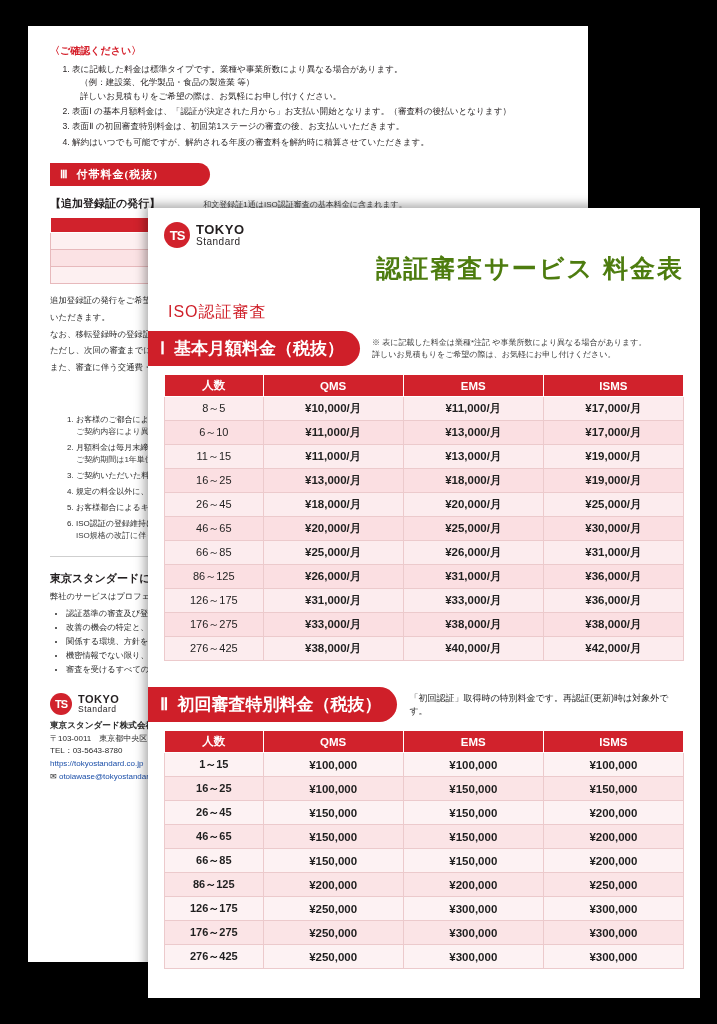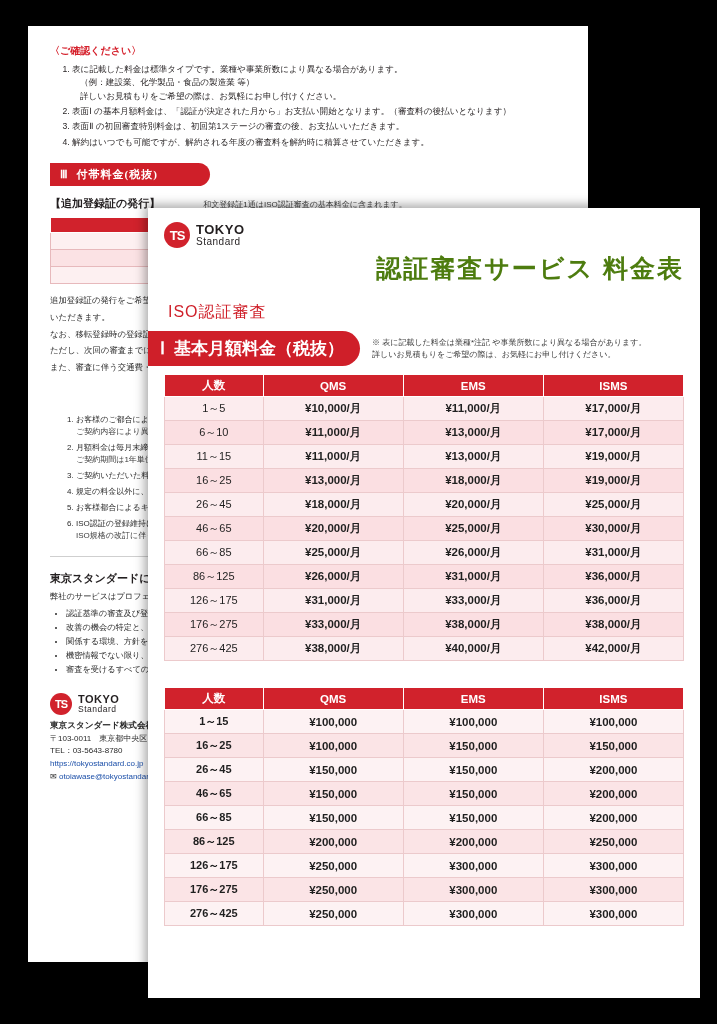--- a/index.html
+++ b/index.html
@@ -440,21 +440,21 @@
         <thead>
           <tr>
             <th class="c-people">人数</th>
             <th>QMS</th>
             <th>EMS</th>
             <th>ISMS</th>
           </tr>
         </thead>
         <tbody>
           <tr>
-            <td class="people">1～5</td>
+            <td class="people">8～5</td>
             <td>¥10,000/月</td>
             <td>¥11,000/月</td>
             <td>¥17,000/月</td>
           </tr>
           <tr>
             <td class="people">6～10</td>
             <td>¥11,000/月</td>
             <td>¥13,000/月</td>
             <td>¥17,000/月</td>
           </tr>
@@ -510,20 +510,26 @@
             <td class="people">276～425</td>
             <td>¥38,000/月</td>
             <td>¥40,000/月</td>
             <td>¥42,000/月</td>
           </tr>
         </tbody>
       </table>
 
       <div class="spacer-lg"></div>
 
+      <div class="fp-row-head">
+        <div class="fp-badge">
+          <span class="rn">Ⅱ</span><span>初回審査特別料金（税抜）</span>
+        </div>
+        <div class="fp-note2">「初回認証」取得時の特別料金です。再認証(更新)時は対象外です。</div>
+      </div>
 
       <table class="fp-table t2">
         <thead>
           <tr>
             <th class="c-people">人数</th>
             <th>QMS</th>
             <th>EMS</th>
             <th>ISMS</th>
           </tr>
         </thead>

